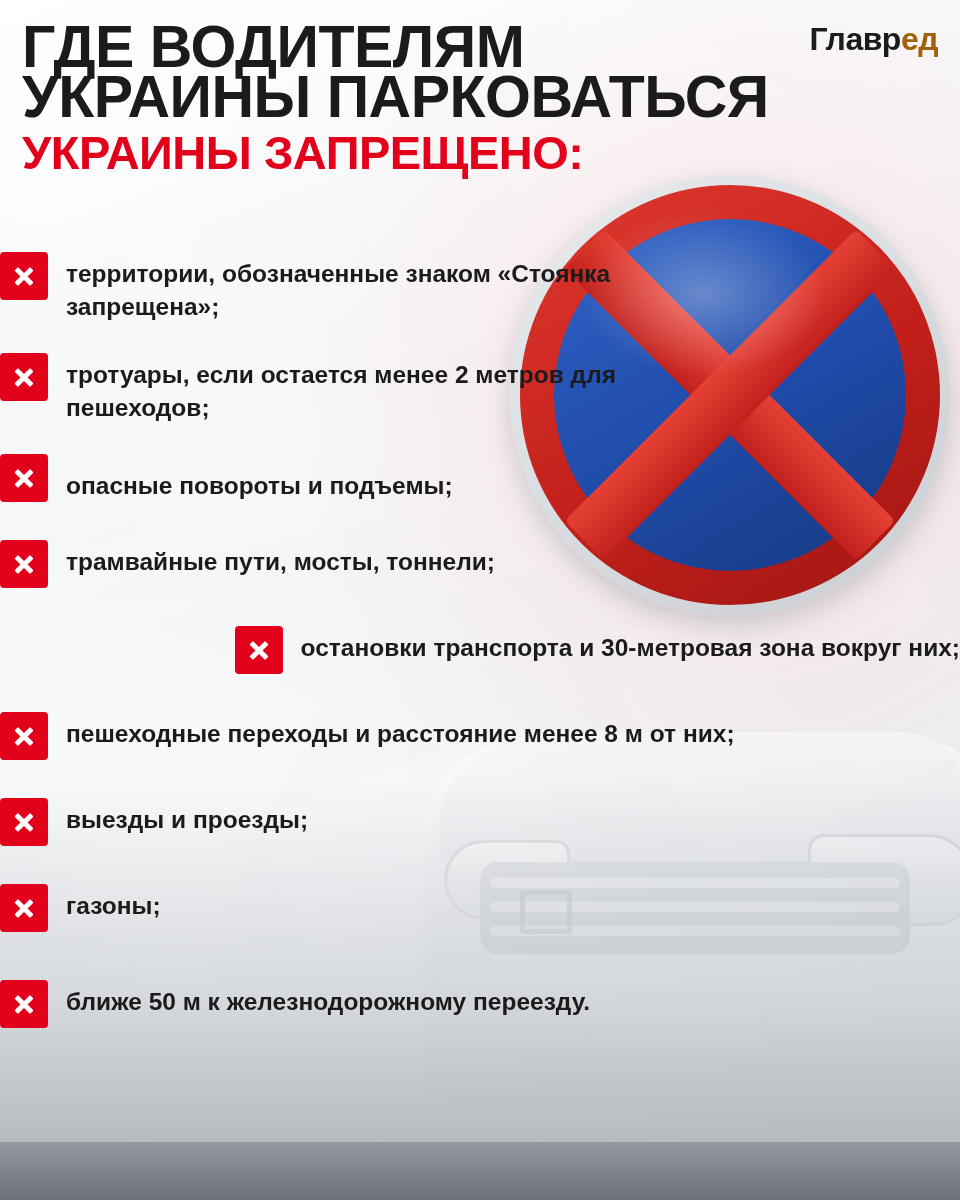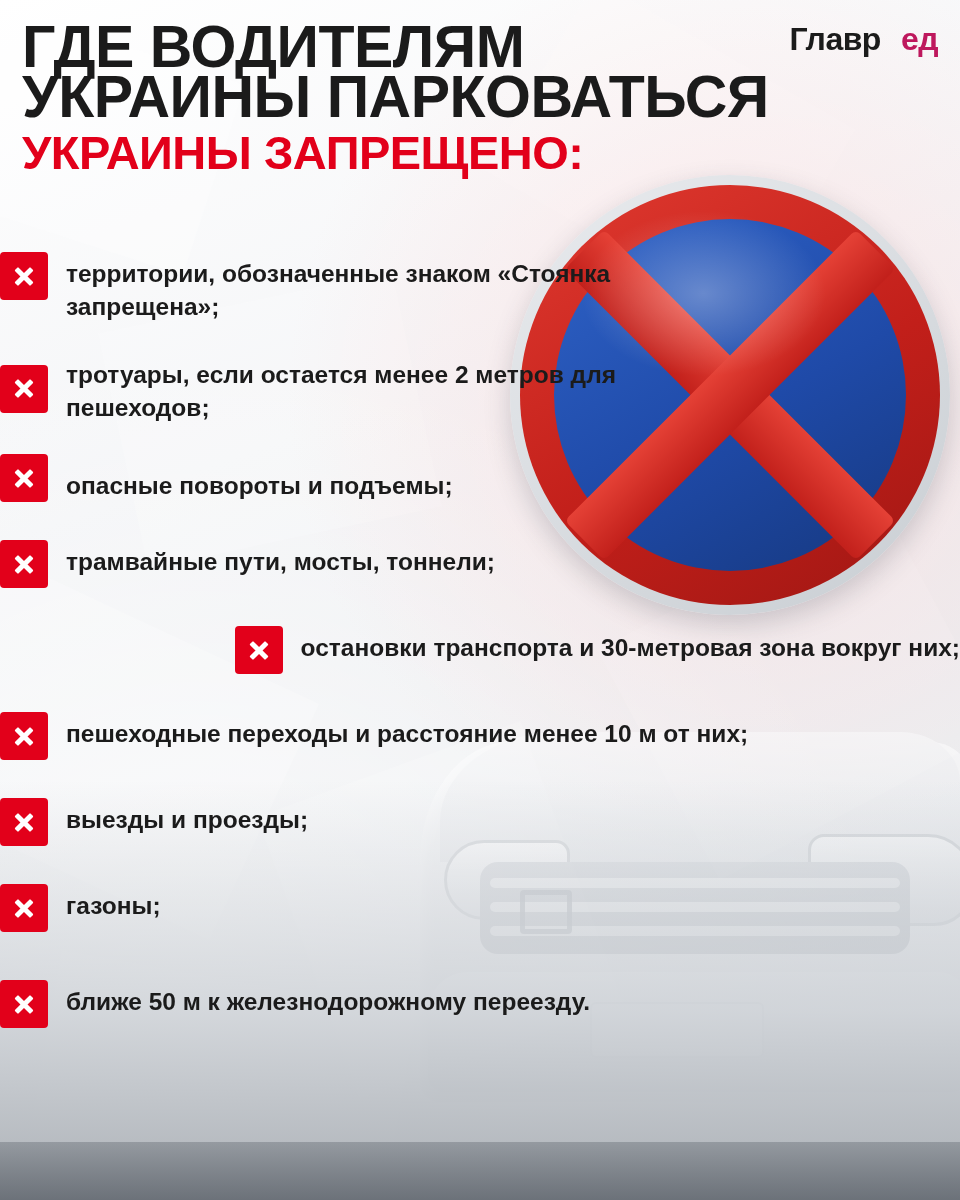--- a/index.html
+++ b/index.html
@@ -219,21 +219,21 @@
     position: absolute;
     right: 22px;
     top: 22px;
     font-weight: bold;
     font-size: 32px;
     line-height: 34px;
     letter-spacing: -0.5px;
     white-space: nowrap;
   }
   .brand .part1 { color: #1b1b1b; }
-  .brand .part2 { color: #be185d; margin-left: 20px; }
+  .brand .part2 { color: #a16207; }
 
   
   .list {
     position: absolute;
     left: 0;
     top: 252px;
     width: 960px;
   }
   .item {
     position: relative;
@@ -332,21 +332,21 @@
     <div class="title-line accent">УКРАИНЫ ЗАПРЕЩЕНО:</div>
   </div>
 
   <div class="list">
 
     <div class="item" style="margin-bottom:30px;">
       <div class="badge"></div>
       <div class="item-text">территории, обозначенные знаком «Стоянка запрещена»;</div>
     </div>
 
-    <div class="item" style="margin-bottom:30px;align-items:center;">
+    <div class="item" style="margin-bottom:30px;">
       <div class="badge"></div>
       <div class="item-text">тротуары, если остается менее 2 метров для пешеходов;</div>
     </div>
 
     <div class="item" style="margin-bottom:38px;align-items:flex-end;">
       <div class="badge"></div>
       <div class="item-text">опасные повороты и подъемы;</div>
     </div>
 
     <div class="item" style="margin-bottom:38px;">
@@ -354,21 +354,21 @@
       <div class="item-text">трамвайные пути, мосты, тоннели;</div>
     </div>
 
     <div class="item wide" style="margin-bottom:38px;justify-content:flex-end;">
       <div class="badge"></div>
       <div class="item-text">остановки транспорта и 30-метровая зона вокруг них;</div>
     </div>
 
     <div class="item wide" style="margin-bottom:38px;">
       <div class="badge"></div>
-      <div class="item-text">пешеходные переходы и расстояние менее 10 м от них;</div>
+      <div class="item-text">пешеходные переходы и расстояние менее 8 м от них;</div>
     </div>
 
     <div class="item" style="margin-bottom:38px;">
       <div class="badge"></div>
       <div class="item-text">выезды и проезды;</div>
     </div>
 
     <div class="item" style="margin-bottom:48px;">
       <div class="badge"></div>
       <div class="item-text">газоны;</div>

